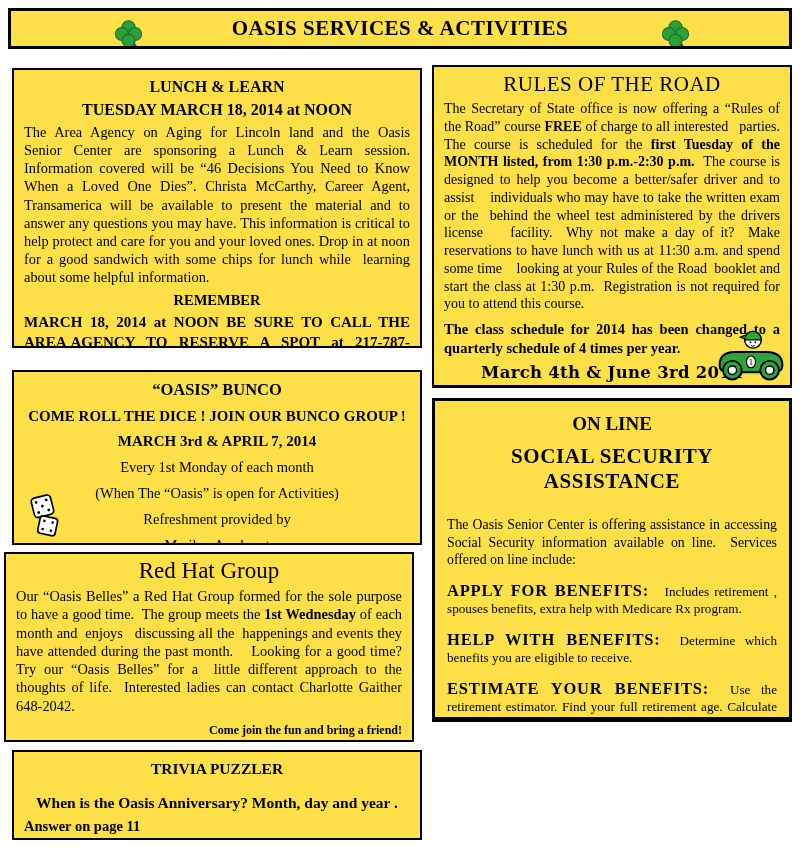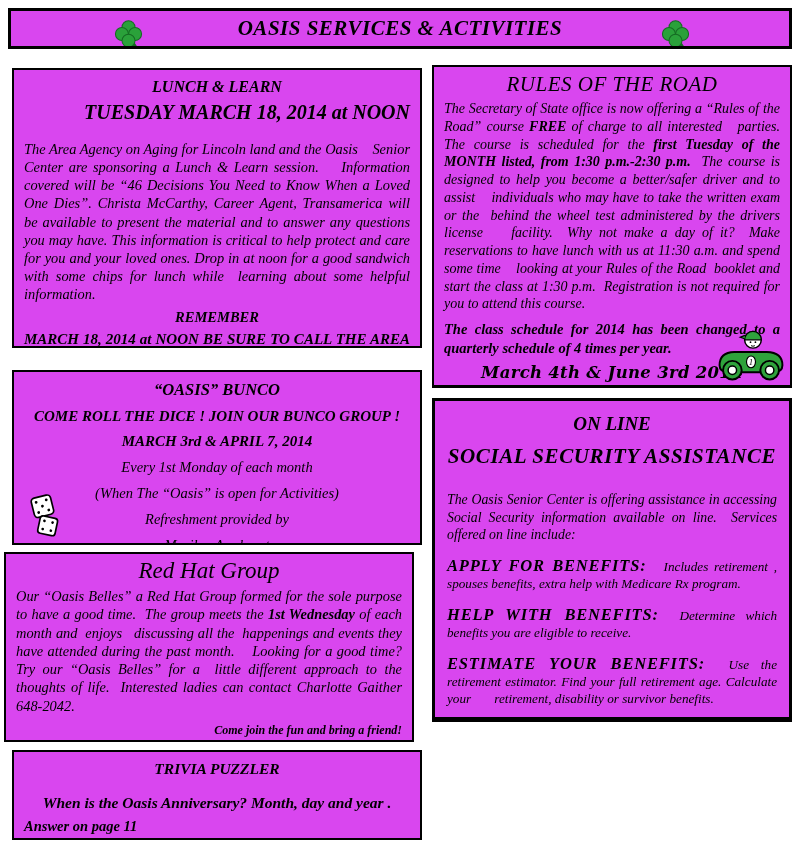--- a/index.html
+++ b/index.html
@@ -5,24 +5,23 @@
   * { box-sizing: border-box; margin: 0; padding: 0; }
   html, body { width: 800px; height: 855px; background: #ffffff; }
   body {
     position: relative;
     font-family: "Liberation Serif", "DejaVu Serif", serif;
     color: #000;
     -webkit-font-smoothing: antialiased;
   }
   .box {
     position: absolute;
-    background: #d946ef;
+    background: #fde047;
     border: 2px solid #000;
     overflow: hidden;
-    font-style: italic;
   }
   
   .header-box {
     left: 8px; top: 8px; width: 784px; height: 41px;
     border-width: 3px;
     display: flex; align-items: center; justify-content: center;
   }
   .header-title {
     font-size: 21px; font-weight: bold; letter-spacing: .5px;
   }
@@ -41,21 +40,21 @@
   }
   .ssa-box {
     left: 432px; top: 398px; width: 360px; height: 324px; padding: 8px 12px;
     border-width: 3px 3px 5px 3px;
   }
   .j   { text-align: justify; white-space: pre-wrap; }
   .b   { font-weight: bold; }
   h2, h3, p { font-weight: normal; }
 
   .lunch-title    { font-size: 16px; font-weight: bold; text-align: center; margin-top: 2px; }
-  .lunch-subtitle { font-size: 20px; font-weight: bold; text-align: right; margin: 5px 0 16px; }
+  .lunch-subtitle { font-size: 16px; font-weight: bold; text-align: center; margin: 5px 0 4px; }
   .lunch-body     { font-size: 14.4px; line-height: 1.26; }
   .remember       { font-size: 14.5px; font-weight: bold; text-align: center; margin: 6px 0 4px; }
   .call-text      { font-size: 15px; font-weight: bold; line-height: 1.3; }
 
   .bunco-title { font-size: 16.5px; font-weight: bold; text-align: center; margin-top: 2px; }
   .bunco-line-b { font-size: 15px; font-weight: bold; text-align: center; margin-top: 8px; }
   .bunco-line-r { font-size: 14.5px; text-align: center; margin-top: 9px; }
   .dice { position: absolute; left: 10px; bottom: 2px; width: 46px; height: 50px; }
 
   .redhat-title { font-size: 23px; text-align: center; margin-bottom: 3px; }

